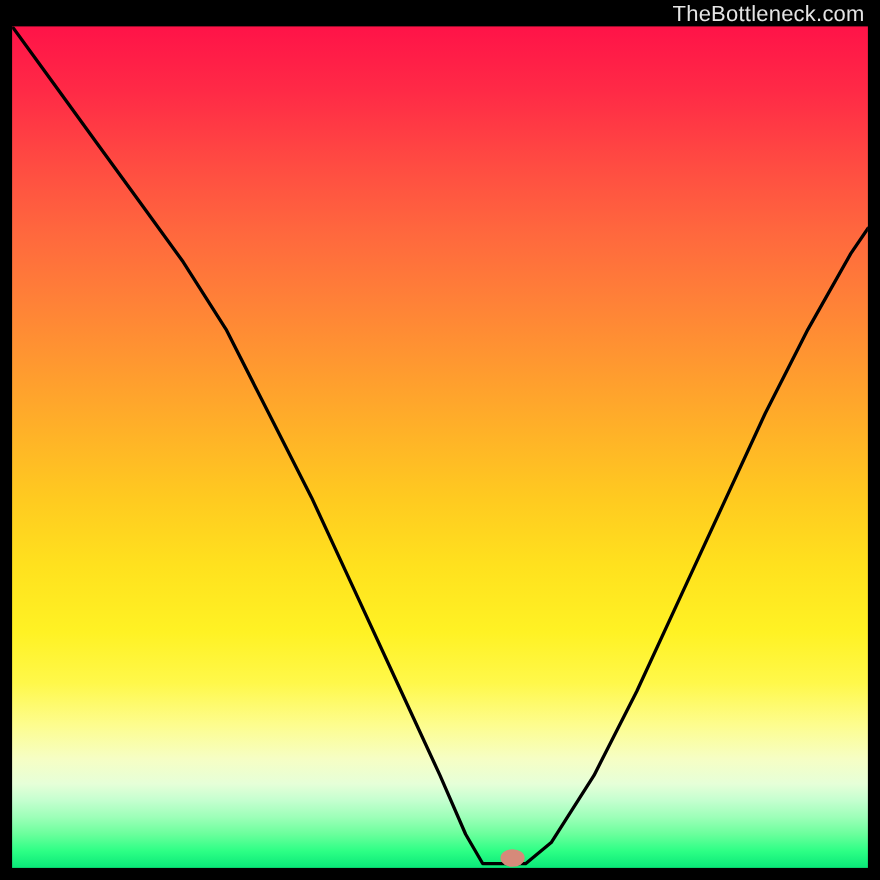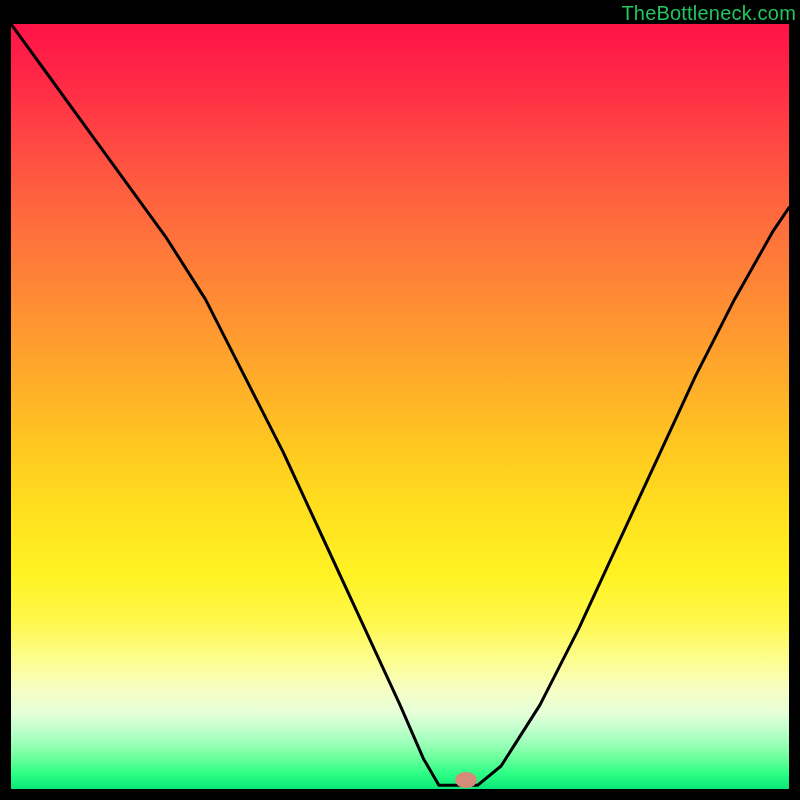--- a/index.html
+++ b/index.html
@@ -60,22 +60,22 @@
     position: absolute;
     width: 22px;
     height: 16px;
     border-radius: 50% / 50%;
     background: #d68a7a;
     transform: translate(-50%, -50%);
   }
   .watermark {
     position: absolute;
     top: 2px;
-    right: 4px;
-    color: #22c55e;
+    right: 14px;
+    color: #e5e5e5;
     font-size: 20px;
     font-weight: 500;
     letter-spacing: 0.2px;
     user-select: none;
   }
 </style>
 </head>
 <body>
 
 <div class="watermark">TheBottleneck.com</div>

